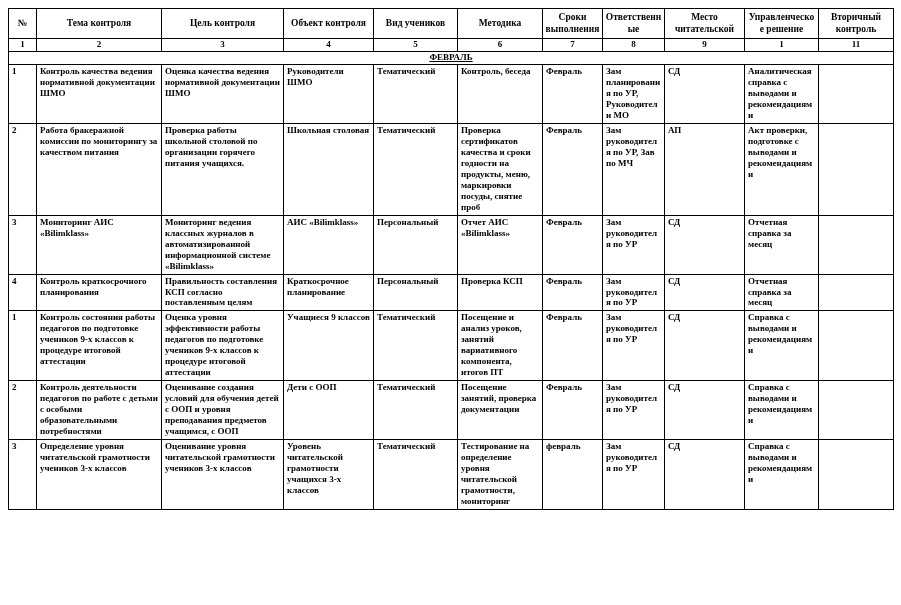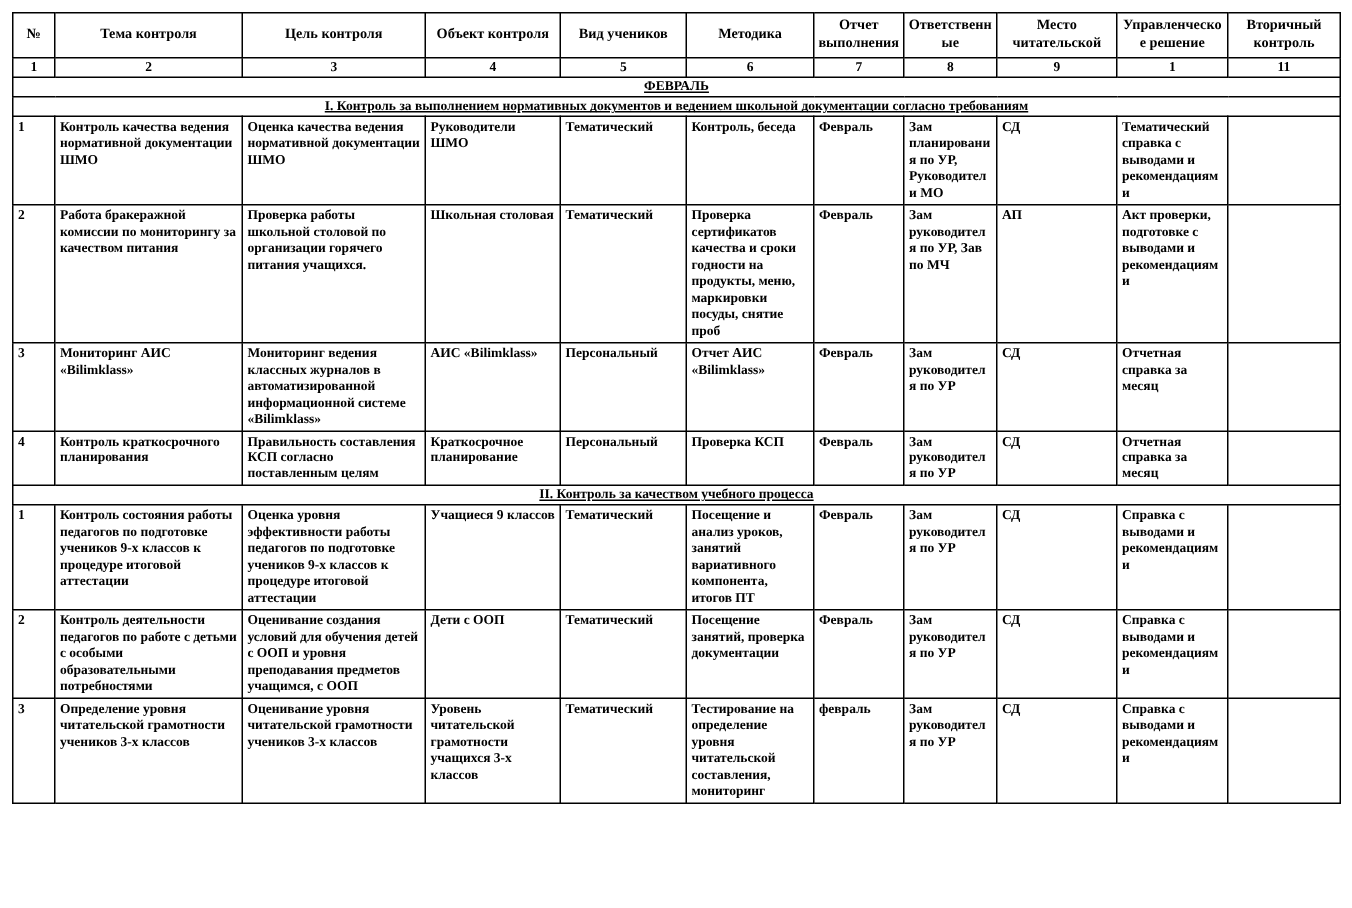--- a/index.html
+++ b/index.html
@@ -79,21 +79,21 @@
         <col style="width:75px">
     </colgroup>
     <thead>
       <tr>
         <th>№</th>
         <th>Тема контроля</th>
         <th>Цель контроля</th>
         <th>Объект контроля</th>
         <th>Вид учеников</th>
         <th>Методика</th>
-        <th>Отчет выполнения</th>
+        <th>Сроки выполнения</th>
         <th>Ответственные</th>
         <th>Место читательской</th>
         <th>Управленческое решение</th>
         <th>Вторичный контроль</th>
       </tr>
       <tr class="colnum-row">
         <td>1</td>
         <td>2</td>
         <td>3</td>
         <td>4</td>
@@ -106,34 +106,31 @@
         <td>11</td>
       </tr>
     </thead>
     <tbody>
       <tr class="month-row">
         <td colspan="11">
           <span>ФЕВРАЛЬ</span>
         </td>
       </tr>
 
-    <tr class="section-row">
-          <td colspan="11"><span>I. Контроль за выполнением нормативных документов и ведением школьной документации согласно требованиям</span></td>
-        </tr>
         <tr>
           <td class="num-cell">1</td>
           <td>Контроль качества ведения нормативной документации ШМО</td>
           <td>Оценка качества ведения нормативной документации ШМО</td>
           <td>Руководители ШМО</td>
           <td>Тематический</td>
           <td>Контроль, беседа</td>
           <td>Февраль</td>
           <td>Зам планирования по УР, Руководители МО</td>
           <td>СД</td>
-          <td>Тематический справка с выводами и рекомендациями</td>
+          <td>Аналитическая справка с выводами и рекомендациями</td>
           <td></td>
         </tr>
         <tr>
           <td class="num-cell">2</td>
           <td>Работа бракеражной комиссии по мониторингу за качеством питания</td>
           <td>Проверка работы школьной столовой по организации горячего питания учащихся.</td>
           <td>Школьная столовая</td>
           <td>Тематический</td>
           <td>Проверка сертификатов качества и сроки годности на продукты, меню, маркировки посуды, снятие проб</td>
           <td>Февраль</td>
@@ -161,23 +158,20 @@
           <td>Правильность составления КСП согласно поставленным целям</td>
           <td>Краткосрочное планирование</td>
           <td>Персональный</td>
           <td>Проверка КСП</td>
           <td>Февраль</td>
           <td>Зам руководителя по УР</td>
           <td>СД</td>
           <td>Отчетная справка за месяц</td>
           <td></td>
         </tr>
-        <tr class="section-row">
-          <td colspan="11"><span>II. Контроль за качеством учебного процесса</span></td>
-        </tr>
         <tr>
           <td class="num-cell">1</td>
           <td>Контроль состояния работы педагогов по подготовке учеников 9-х классов к процедуре итоговой аттестации</td>
           <td>Оценка уровня эффективности работы педагогов по подготовке учеников 9-х классов к процедуре итоговой аттестации</td>
           <td>Учащиеся 9 классов</td>
           <td>Тематический</td>
           <td>Посещение и анализ уроков, занятий вариативного компонента, итогов ПТ</td>
           <td>Февраль</td>
           <td>Зам руководителя по УР</td>
           <td>СД</td>
@@ -196,21 +190,21 @@
           <td>СД</td>
           <td>Справка с выводами и рекомендациями</td>
           <td></td>
         </tr>
         <tr>
           <td class="num-cell">3</td>
           <td>Определение уровня читательской грамотности учеников 3-х классов</td>
           <td>Оценивание уровня читательской грамотности учеников 3-х классов</td>
           <td>Уровень читательской грамотности учащихся 3-х классов</td>
           <td>Тематический</td>
-          <td>Тестирование на определение уровня читательской составления, мониторинг</td>
+          <td>Тестирование на определение уровня читательской грамотности, мониторинг</td>
           <td>февраль</td>
           <td>Зам руководителя по УР</td>
           <td>СД</td>
           <td>Справка с выводами и рекомендациями</td>
           <td></td>
         </tr>
       </tbody>
   </table>
 </div>
 

